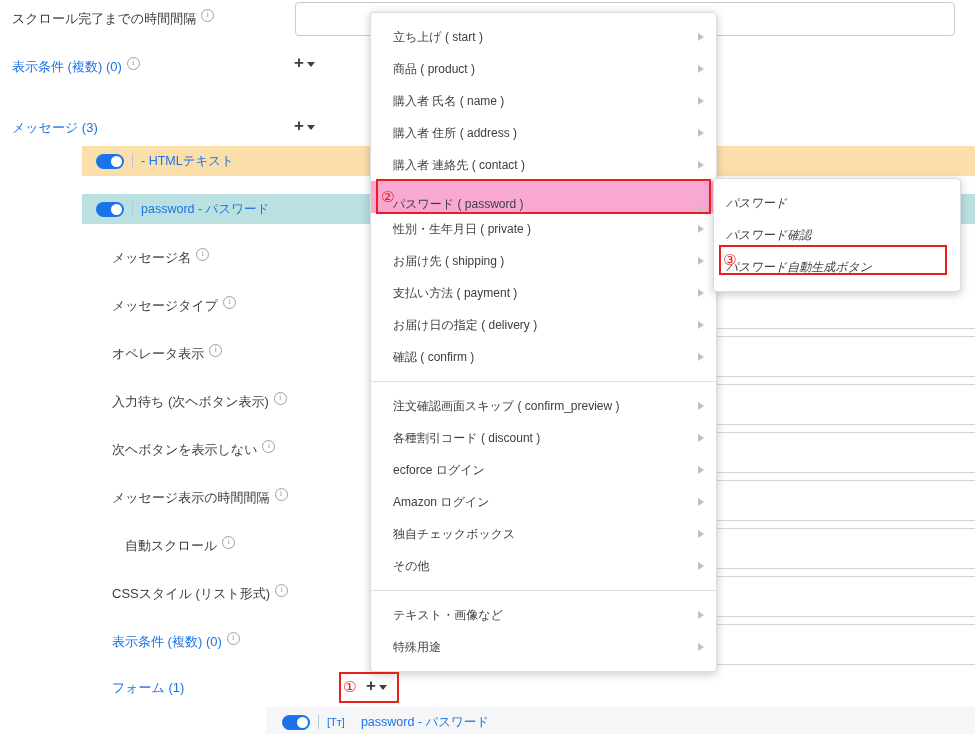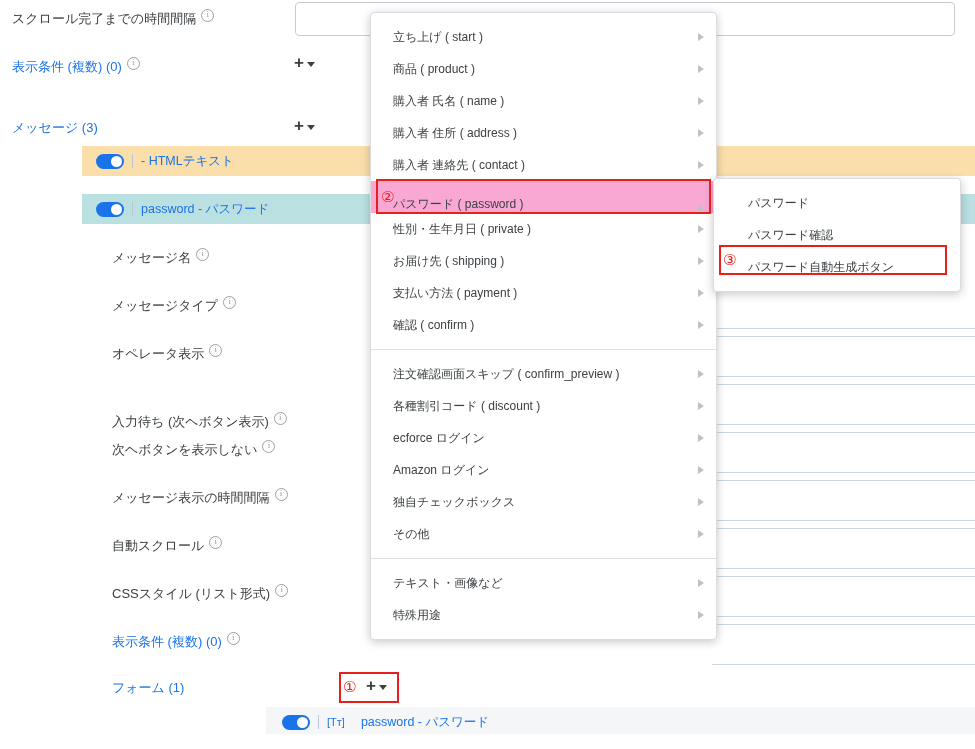--- a/index.html
+++ b/index.html
@@ -167,21 +167,21 @@
     display: flex;
     align-items: center;
     height: 32px;
     padding: 0 14px 0 22px;
     font-size: 12px;
     color: #3c4043;
     white-space: nowrap;
     cursor: default;
     box-sizing: border-box;
   }
-  #sub-menu .menu-item { padding-left: 34px; height: 32px; }
+  #sub-menu .menu-item { padding-left: 12px; height: 32px; font-style: italic; }
   .menu-item.selected { background: #f9a8d4; align-items: flex-end; }
   .menu-item .arrow {
     position: absolute;
     right: 12px;
     width: 0; height: 0;
     border-top: 4.5px solid transparent;
     border-bottom: 4.5px solid transparent;
     border-left: 6px solid #bdc1c6;
   }
   .menu-sep {
@@ -235,27 +235,27 @@
     <div class="row-label root link" style="top:57px;"><span>表示条件 (複数) (0)</span><span class="info-icon"></span></div>
 
     <div class="row-label root link" style="top:120px;"><span>メッセージ (3)</span></div>
 
     <div class="row-label indent" style="top:248px;"><span>メッセージ名</span><span class="info-icon"></span></div>
 
     <div class="row-label indent" style="top:296px;"><span>メッセージタイプ</span><span class="info-icon"></span></div>
 
     <div class="row-label indent" style="top:344px;"><span>オペレータ表示</span><span class="info-icon"></span></div>
 
-    <div class="row-label indent" style="top:412px;"><span>入力待ち (次ヘボタン表示)</span><span class="info-icon"></span></div>
+    <div class="row-label indent" style="top:392px;"><span>入力待ち (次ヘボタン表示)</span><span class="info-icon"></span></div>
 
     <div class="row-label indent" style="top:440px;"><span>次ヘボタンを表示しない</span><span class="info-icon"></span></div>
 
     <div class="row-label indent" style="top:488px;"><span>メッセージ表示の時間間隔</span><span class="info-icon"></span></div>
 
-    <div class="row-label indent" style="top:536px;"><span>自動スクロール</span><span class="info-icon"></span></div>
+    <div class="row-label indent" style="top:536px;margin-left:13px;"><span>自動スクロール</span><span class="info-icon"></span></div>
 
     <div class="row-label indent" style="top:584px;"><span>CSSスタイル (リスト形式)</span><span class="info-icon"></span></div>
 
     <div class="row-label indent link" style="top:632px;"><span>表示条件 (複数) (0)</span><span class="info-icon"></span></div>
 
     <div class="row-label indent link" style="top:680px;"><span>フォーム (1)</span></div>
 
     <div class="plus-btn" style="left:294px; top:54px;">
       <span class="plus-glyph">+</span>
       <span class="caret-glyph"></span>
@@ -321,20 +321,24 @@
       <div class="menu-item">
           <span>性別・生年月日 ( private )</span>
           <span class="arrow"></span>
         </div>
       <div class="menu-item">
           <span>お届け先 ( shipping )</span>
           <span class="arrow"></span>
         </div>
       <div class="menu-item">
           <span>支払い方法 ( payment )</span>
+          <span class="arrow"></span>
+        </div>
+      <div class="menu-item">
+          <span>お届け日の指定 ( delivery )</span>
           <span class="arrow"></span>
         </div>
       <div class="menu-item">
           <span>確認 ( confirm )</span>
           <span class="arrow"></span>
         </div>
     </div>
 
     <div class="menu-sep"></div>
 

